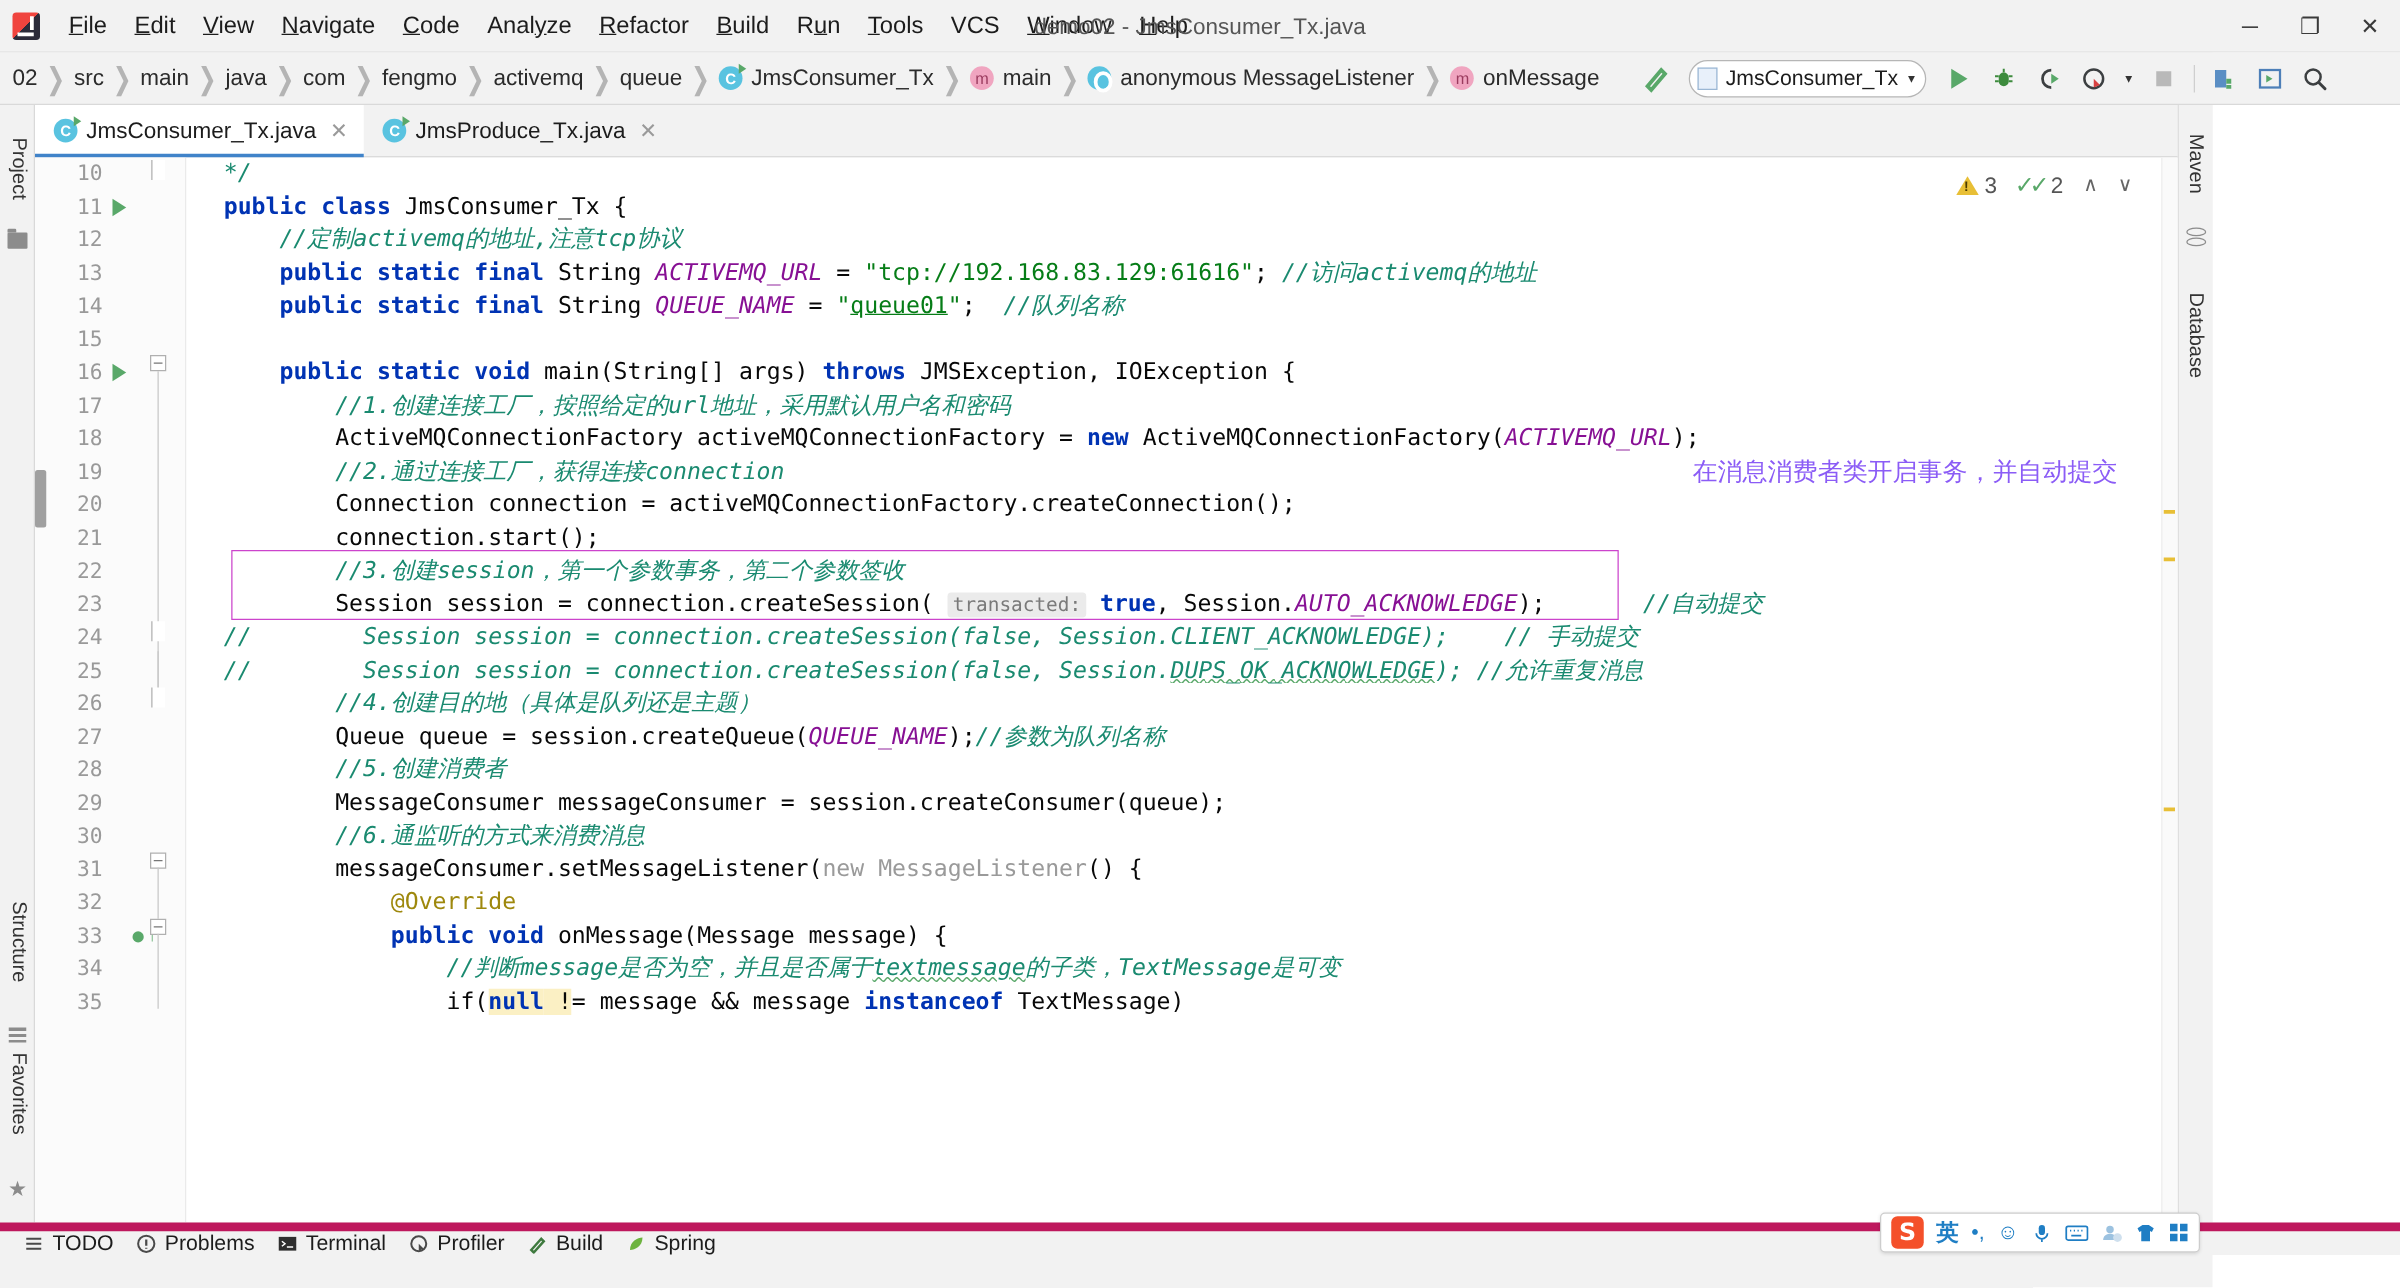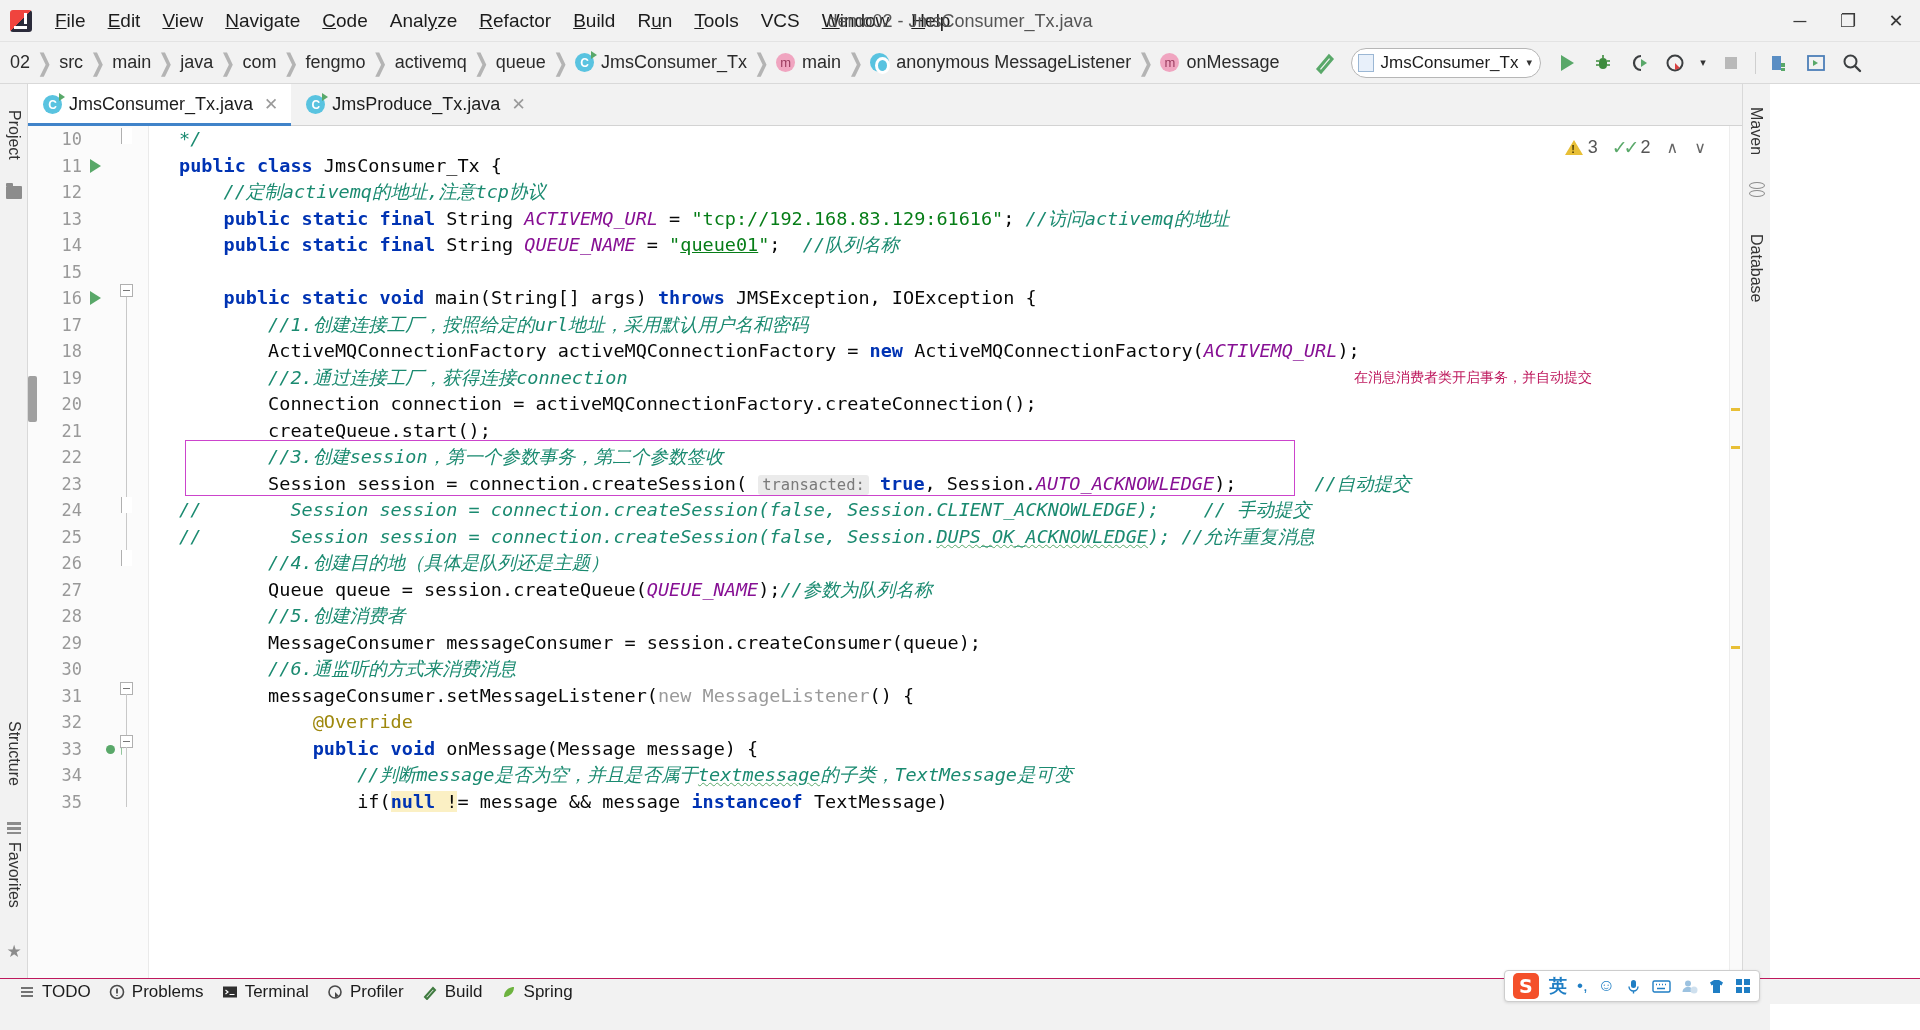--- a/index.html
+++ b/index.html
@@ -241,21 +241,21 @@
     background: #ebebeb; color: #7a7a7a; font-size: 15.5px;
     padding: 1px 4px; border-radius: 3px; font-style: normal; margin-top: 29px;
   }
   .hl-null { background: #fbf0c4; }
 
   .selbox {
     position: absolute; border: 1.6px solid #cc44cc; pointer-events: none;
     background: rgba(255,255,255,0);
   }
   .annot-red {
-    position: absolute; color: #be185d; font-size: 14px;
+    position: absolute; color: #8b5cf6; font-size: 20px;
     font-family: "DejaVu Sans", sans-serif; white-space: nowrap;
   }
 
   
   .inspect {
     position: absolute; right: 36px; top: 10px; display: flex; align-items: center;
     font-size: 18px; color: #555;
   }
   .warn-tri {
     width: 0; height: 0; border-left: 9px solid transparent; border-right: 9px solid transparent;
@@ -276,21 +276,21 @@
   .marker { position: absolute; right: 2px; width: 9px; height: 3px; background: #e8bf36; }
   .left-caret {
     position: absolute; left: -27px; top: 250px; width: 10px; height: 48px;
     background: #9a9a9a; border-radius: 2px;
   }
 
   
   .bottombar {
     position: absolute; left: 0; bottom: 26px; width: 1920px; height: 26px;
     background: #f2f2f2; display: flex; align-items: center;
-    border-top: 1px solid #be185d; padding-left: 10px;
+    border-top: 7px solid #be185d; padding-left: 10px;
   }
   .bwidget {
     display: flex; align-items: center; font-size: 17px; color: #1c1c1c;
     padding: 2px 9px; cursor: default; white-space: nowrap;
   }
   .bico { margin-right: 7px; display: inline-flex; flex: none; }
 
   
   .statusbar {
     position: absolute; left: 0; bottom: 0; width: 1920px; height: 26px;
@@ -572,21 +572,21 @@
       <div class="cline" style="top:159px;"><span class="plain">    </span><span class="kw">public static void</span> <span class="plain">main(String[] args) </span><span class="kw">throws</span> <span class="plain">JMSException, IOException {</span></div>
 
       <div class="cline" style="top:185.5px;"><span class="cmt">        //1.创建连接工厂，按照给定的url地址，采用默认用户名和密码</span></div>
 
       <div class="cline" style="top:212px;"><span class="plain">        ActiveMQConnectionFactory activeMQConnectionFactory = </span><span class="kw">new</span> <span class="plain">ActiveMQConnectionFactory(</span><span class="cnst">ACTIVEMQ_URL</span><span class="plain">);</span></div>
 
       <div class="cline" style="top:238.5px;"><span class="cmt">        //2.通过连接工厂，获得连接connection</span></div>
 
       <div class="cline" style="top:265px;"><span class="plain">        Connection connection = activeMQConnectionFactory.createConnection();</span></div>
 
-      <div class="cline" style="top:291.5px;"><span class="plain">        createQueue.start();</span></div>
+      <div class="cline" style="top:291.5px;"><span class="plain">        connection.start();</span></div>
 
       <div class="cline" style="top:318px;"><span class="cmt">        //3.创建session，第一个参数事务，第二个参数签收</span></div>
 
       <div class="cline" style="top:344.5px;"><span class="plain">        Session session = connection.createSession( </span><span class="hintchip">transacted:</span><span class="plain"> </span><span class="kw">true</span><span class="plain">, Session.</span><span class="cnst">AUTO_ACKNOWLEDGE</span><span class="plain">);       </span><span class="cmt">//自动提交</span></div>
 
       <div class="cline" style="top:371px;"><span class="cmt">//        Session session = connection.createSession(false, Session.CLIENT_ACKNOWLEDGE);    // 手动提交</span></div>
 
       <div class="cline" style="top:397.5px;"><span class="cmt">//        Session session = connection.createSession(false, Session.</span><span class="cmt squig">DUPS_OK_ACKNOWLEDGE</span><span class="cmt">); //允许重复消息</span></div>
 
       <div class="cline" style="top:424px;"><span class="cmt">        //4.创建目的地（具体是队列还是主题）</span></div>

